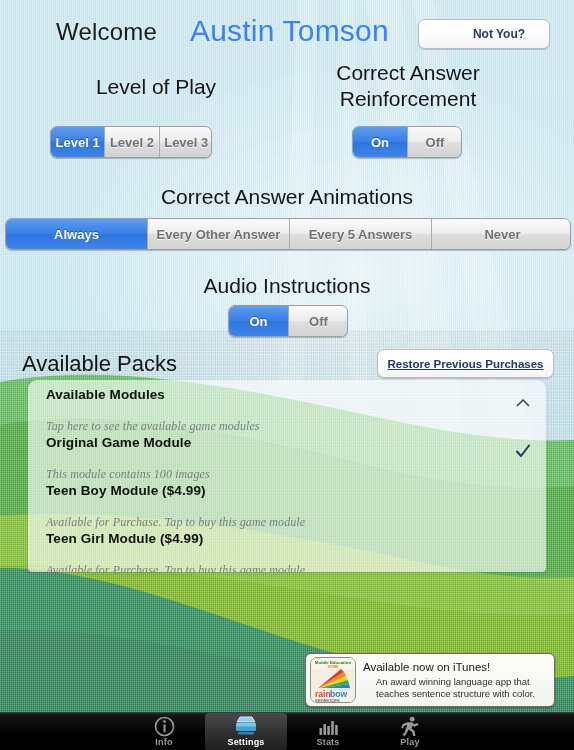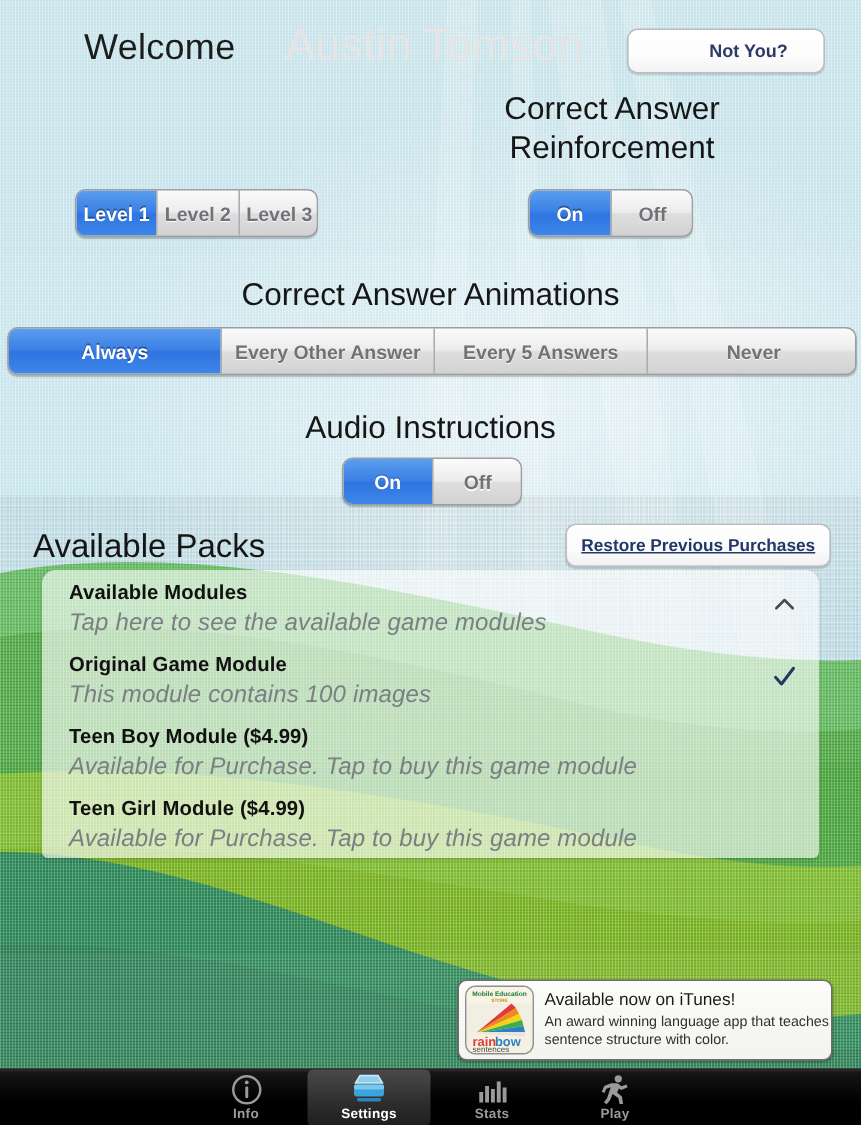--- a/index.html
+++ b/index.html
@@ -36,21 +36,21 @@
       repeating-linear-gradient(90deg, rgba(255,255,255,0.10) 0 1px, rgba(0,0,0,0.06) 1px 3px);
     pointer-events:none;mix-blend-mode:multiply;opacity:.55;
   }
 
   
   .welcome{
     position:absolute;left:56px;top:18px;font-size:24px;color:#1c1c1c;
     letter-spacing:.2px;
   }
   .username{
-    position:absolute;left:190px;top:14px;font-size:30px;color:#e5e5e5;
+    position:absolute;left:190px;top:14px;font-size:30px;color:#3b82f6;
     letter-spacing:.2px;
   }
   .notyou{
     position:absolute;left:418px;top:19px;width:100px;height:28px;
     background:linear-gradient(180deg,#ffffff 0%, #fdfdfd 55%, #f4f4f4 100%);
     border:1px solid #b9bcc2;border-radius:7px;
     box-shadow:0 1px 1px rgba(0,0,0,.18);
     font-size:12px;font-weight:bold;color:#2b3a67;
     display:flex;align-items:center;justify-content:center;cursor:pointer;padding-left:30px;
   }
@@ -99,35 +99,35 @@
 
   .modlist{
     position:absolute;left:28px;top:380px;width:518px;height:192px;
     background:rgba(255,255,255,0.62);
     border-radius:9px 9px 4px 4px;
     box-shadow:0 1px 3px rgba(0,0,0,.13);
     overflow:hidden;
   }
   .modrow{position:relative;height:48px;padding:7px 38px 0 18px;box-sizing:border-box;cursor:pointer;}
   .modrow .t{font-size:13.5px;font-weight:bold;color:#111;letter-spacing:.1px;}
-  .modrow .s{font-size:16px;font-style:italic;color:#7b7f84;margin-top:5px;letter-spacing:.1px;}
+  .modrow .s{font-size:12px;font-style:italic;color:#7b7f84;margin-top:17px;letter-spacing:.1px;font-family:Liberation Serif, serif;}
   .row-acc{position:absolute;right:14px;top:14px;width:18px;height:18px;}
 
   
   .ad{
     position:absolute;left:305px;top:653px;width:248px;height:52px;
     background:linear-gradient(180deg,#fcfcfa 0%, #f3f3ef 100%);
     border:1px solid #6d6d6d;border-radius:6px;
     box-shadow:0 1px 2px rgba(0,0,0,.35);
     display:flex;align-items:center;cursor:pointer;overflow:hidden;
   }
   .ad-icon{width:44px;height:44px;margin-left:4px;flex:0 0 auto;border-radius:7px;overflow:hidden;border:1px solid #8f8f8f;}
   .ad-txt{margin-left:7px;flex:1 1 auto;}
   .ad-h{font-size:11.5px;color:#1b1b1b;}
-  .ad-b{font-size:9.5px;color:#30302f;line-height:1.25;margin-top:3px;}
+  .ad-b{font-size:9.5px;color:#30302f;line-height:1.25;margin-top:3px;margin-left:13px;}
 
   
   .tabbar{
     position:absolute;left:0;top:712px;width:574px;height:38px;
     background:linear-gradient(180deg,#2b2b2b 0%, #151515 6%, #000000 55%, #000000 100%);
     border-top:1px solid #3a3a3a;
     display:flex;align-items:flex-start;justify-content:center;
   }
   .tab{
     width:82px;height:38px;display:flex;flex-direction:column;align-items:center;
@@ -161,20 +161,21 @@
     <path d="M0,238 C120,238 240,300 360,330 C440,350 520,352 574,346 L574,382 L0,382 Z" fill="#2e8f5c"></path>
     <path d="M0,300 C130,296 250,336 380,358 C450,370 520,372 574,369 L574,382 L0,382 Z" fill="#2b8558"></path>
   </svg>
   <div class="grass-texture"></div>
   <div class="bg-texture"></div>
 
   <div class="welcome">Welcome</div>
   <div class="username">Austin Tomson</div>
   <div class="notyou">Not You?</div>
 
+  <div class="sec-label" style="left:54px;top:75px;width:204px;">Level of Play</div>
   <div class="seg" id="seg-level">
     <div class="sgt on">Level 1</div>
     <div class="sgt">Level 2</div>
     <div class="sgt">Level 3</div>
   </div>
 
   <div class="sec-label" style="left:310px;top:61px;width:196px;">Correct Answer</div>
   <div class="sec-label" style="left:310px;top:87px;width:196px;">Reinforcement</div>
   <div class="seg" id="seg-reinforce">
     <div class="sgt on">On</div>

